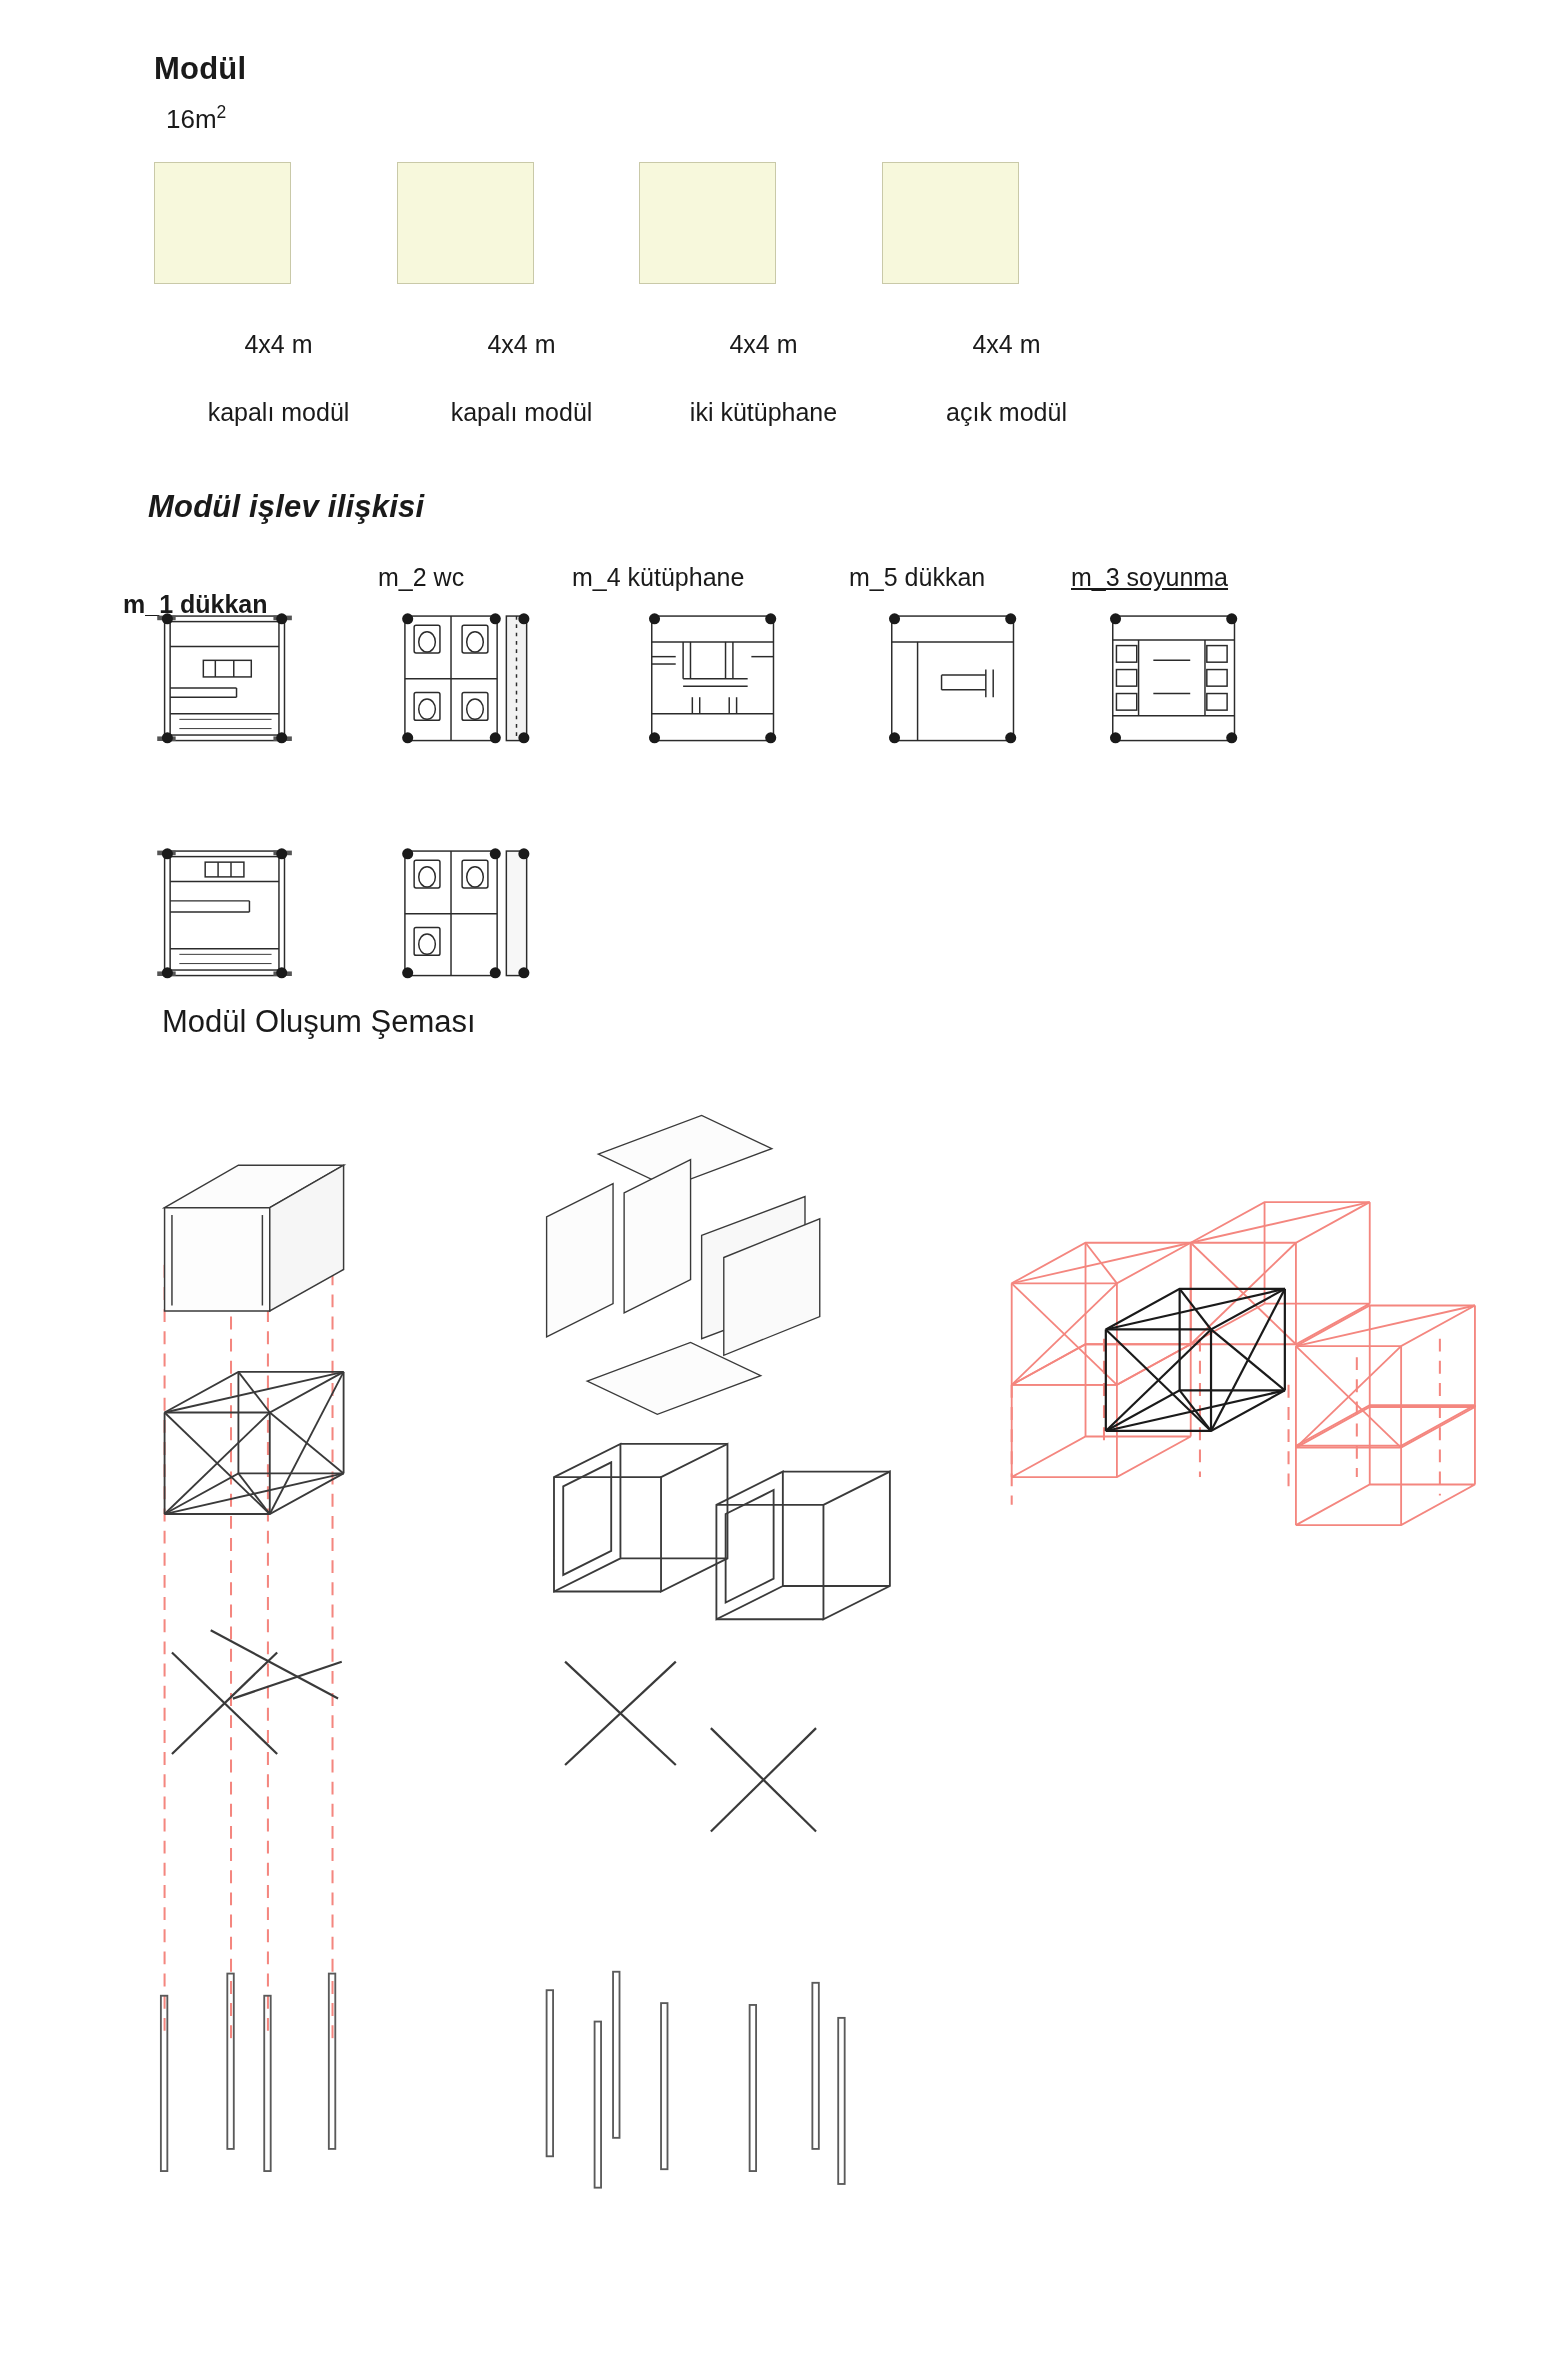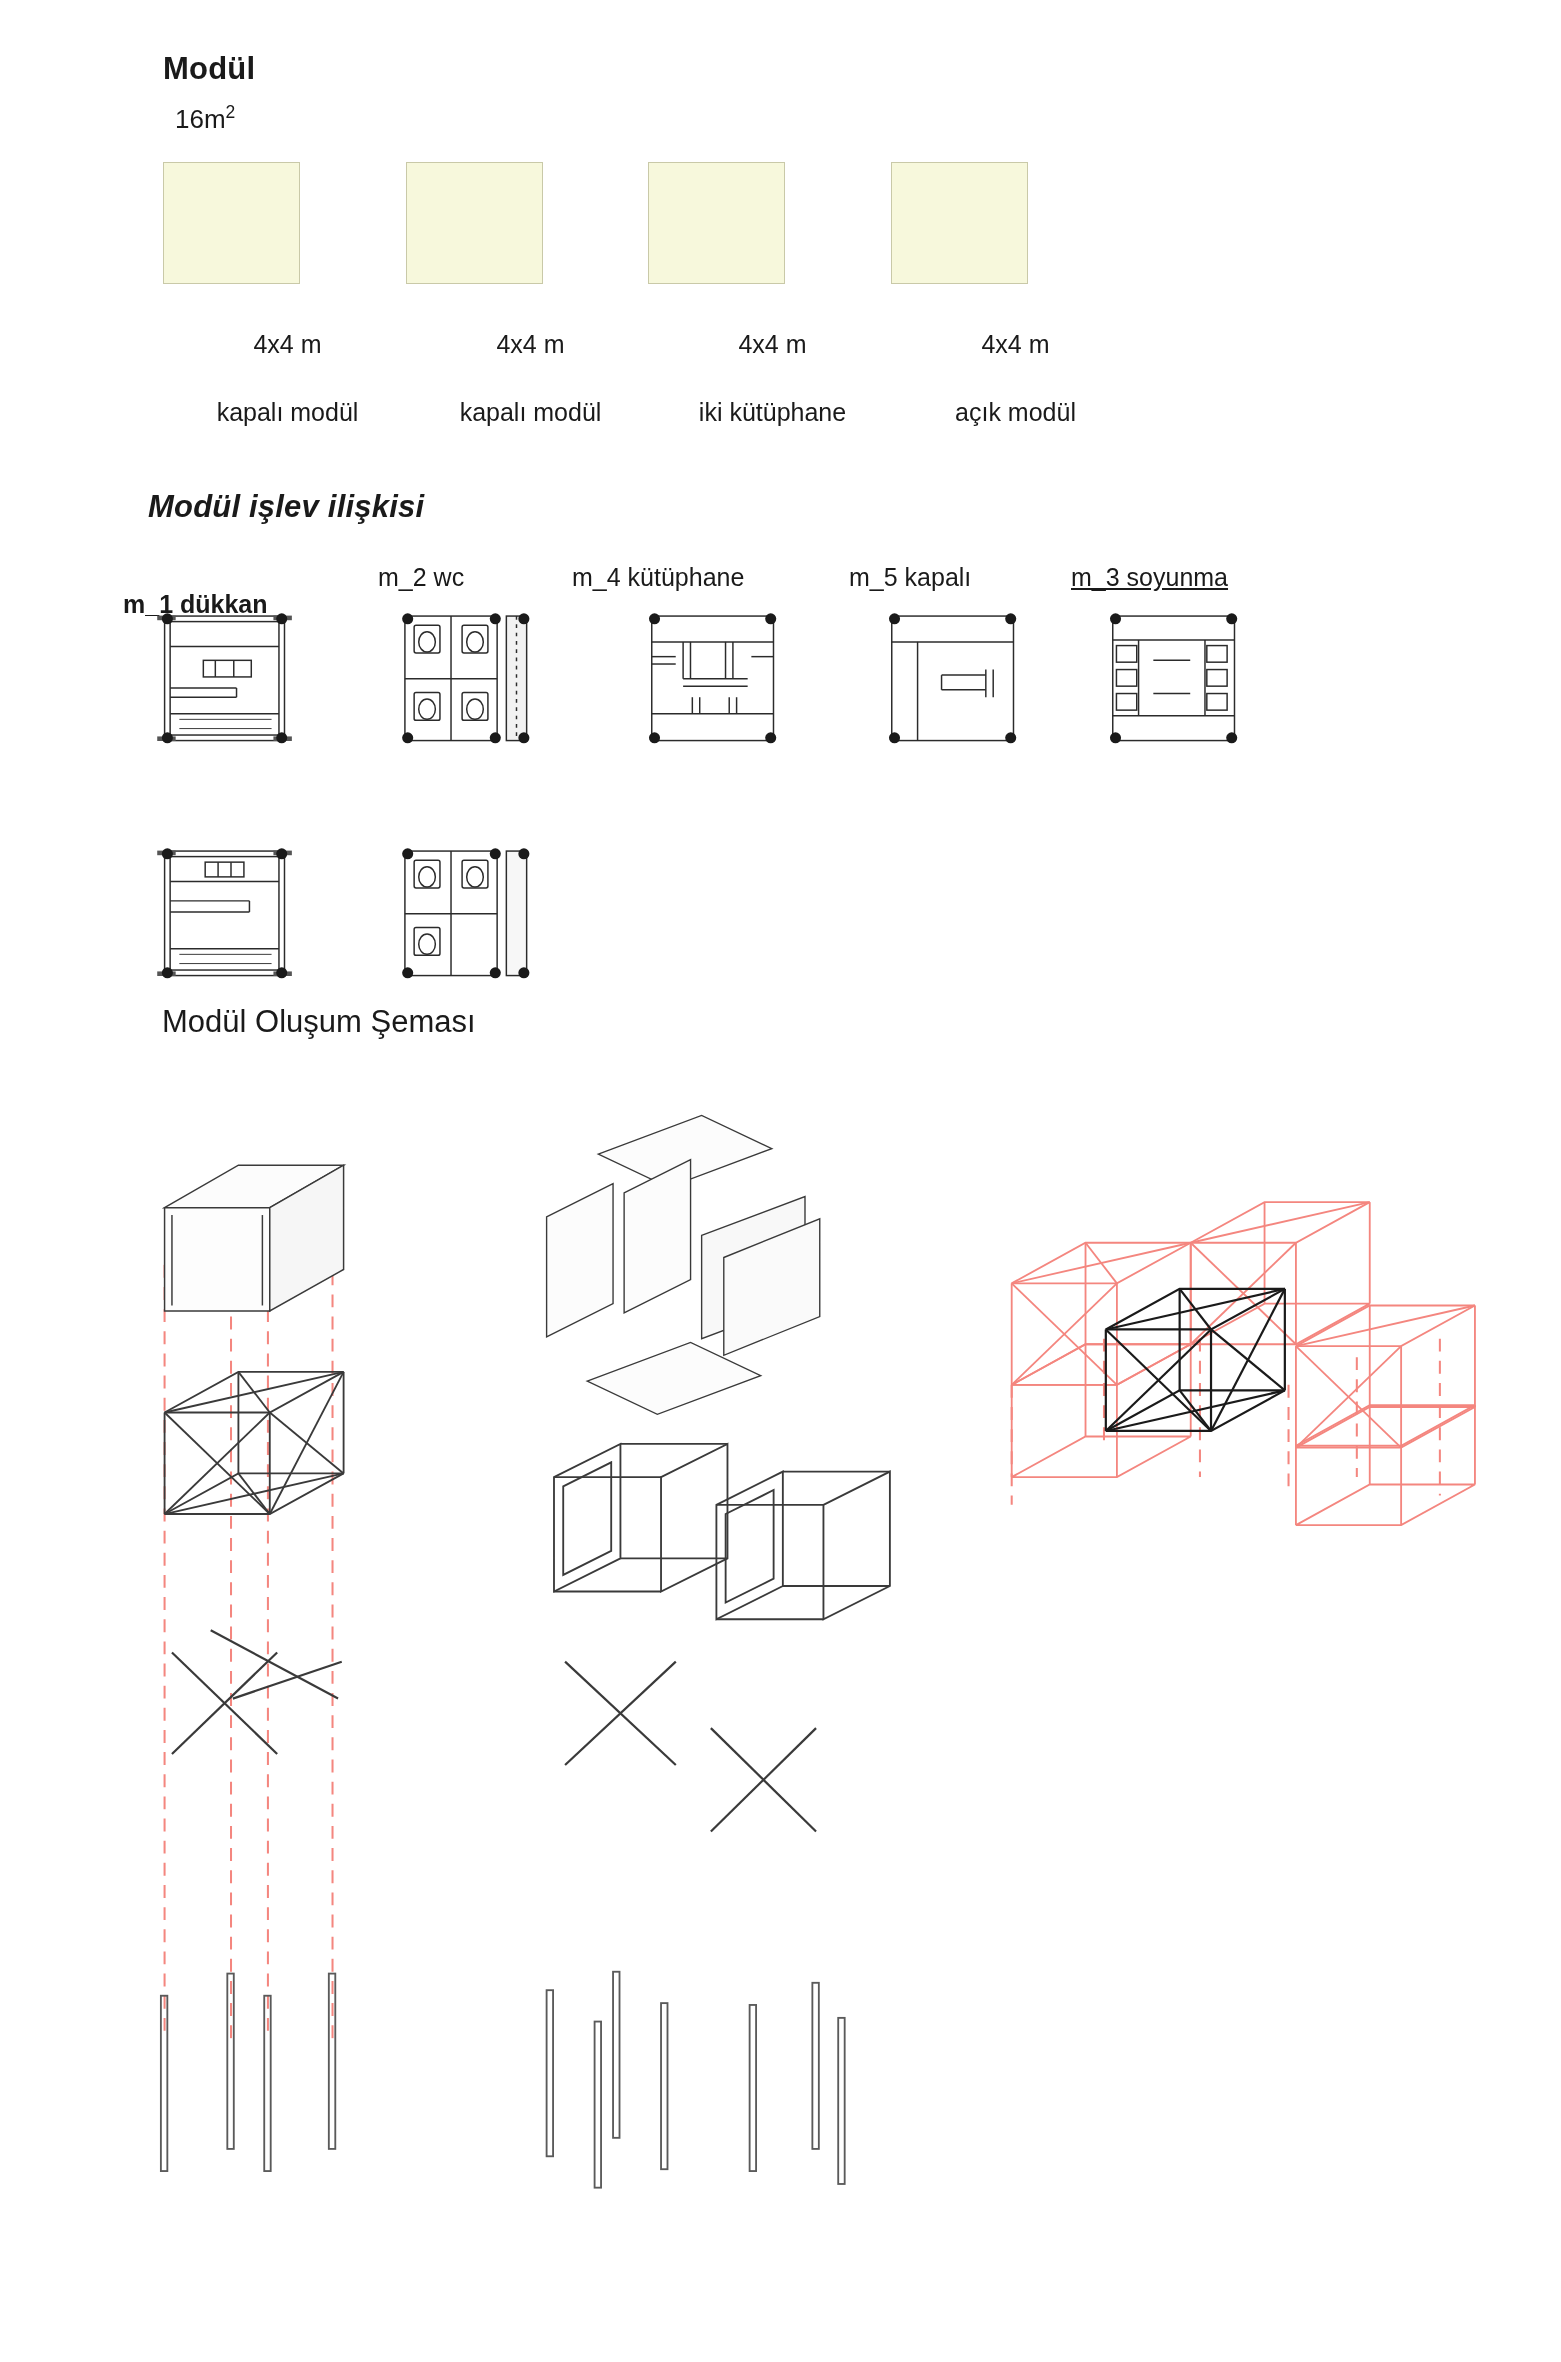--- a/index.html
+++ b/index.html
@@ -22,21 +22,21 @@
     font-weight: bold;
     letter-spacing: 0.2px;
   }
   .sec-title-light {
     font-size: 31px;
     font-weight: normal;
   }
   .abs { position: absolute; }
 
   
-  #sec-modul { position: absolute; left: 15px; top: 0; width: 1238px; height: 434px; }
+  #sec-modul { position: absolute; left: 6px; top: 0; width: 1238px; height: 434px; }
   #modul-heading { left: 148px; top: 51px; }
   #modul-area { left: 148px; top: 102px; font-size: 26px; margin-left: 12px; }
   #modul-area sup { font-size: 17.5px; }
 
   .swatch-row { position: absolute; left: 148px; top: 162px; }
   .swatch-cell {
     position: absolute;
     top: 0;
     width: 249px;
     text-align: center;
@@ -128,21 +128,21 @@
   </div>
 </div>
 
 <div>
 
   <div class="abs sec-title" id="isl-heading">Modül işlev ilişkisi</div>
 
   <div class="plan-label" style="left:123px; top:590px;font-weight:bold;">m_1 dükkan</div>
   <div class="plan-label" style="left:378px; top:563px;">m_2 wc</div>
   <div class="plan-label" style="left:572px; top:563px;">m_4 kütüphane</div>
-  <div class="plan-label" style="left:849px; top:563px;">m_5 kapalı</div>
+  <div class="plan-label" style="left:849px; top:563px;">m_5 dükkan</div>
   <div class="plan-label" style="left:1071px; top:563px;text-decoration:underline;">m_3 soyunma</div>
 
   <div class="plan-box" style="left:148px; top:605px; width:166px; height:166px;">
     <svg class="plan-svg" width="166" height="166" viewBox="0 0 180 180">
       <g stroke="#2b2b2b" fill="none" stroke-width="1.6">
         <rect x="18" y="12" width="130" height="135"></rect>
         <rect x="24" y="18" width="118" height="123"></rect>
         <line x1="24" y1="45" x2="142" y2="45"></line>
         <line x1="24" y1="118" x2="142" y2="118"></line>
         <rect x="60" y="60" width="52" height="18" fill="#ffffff"></rect>

